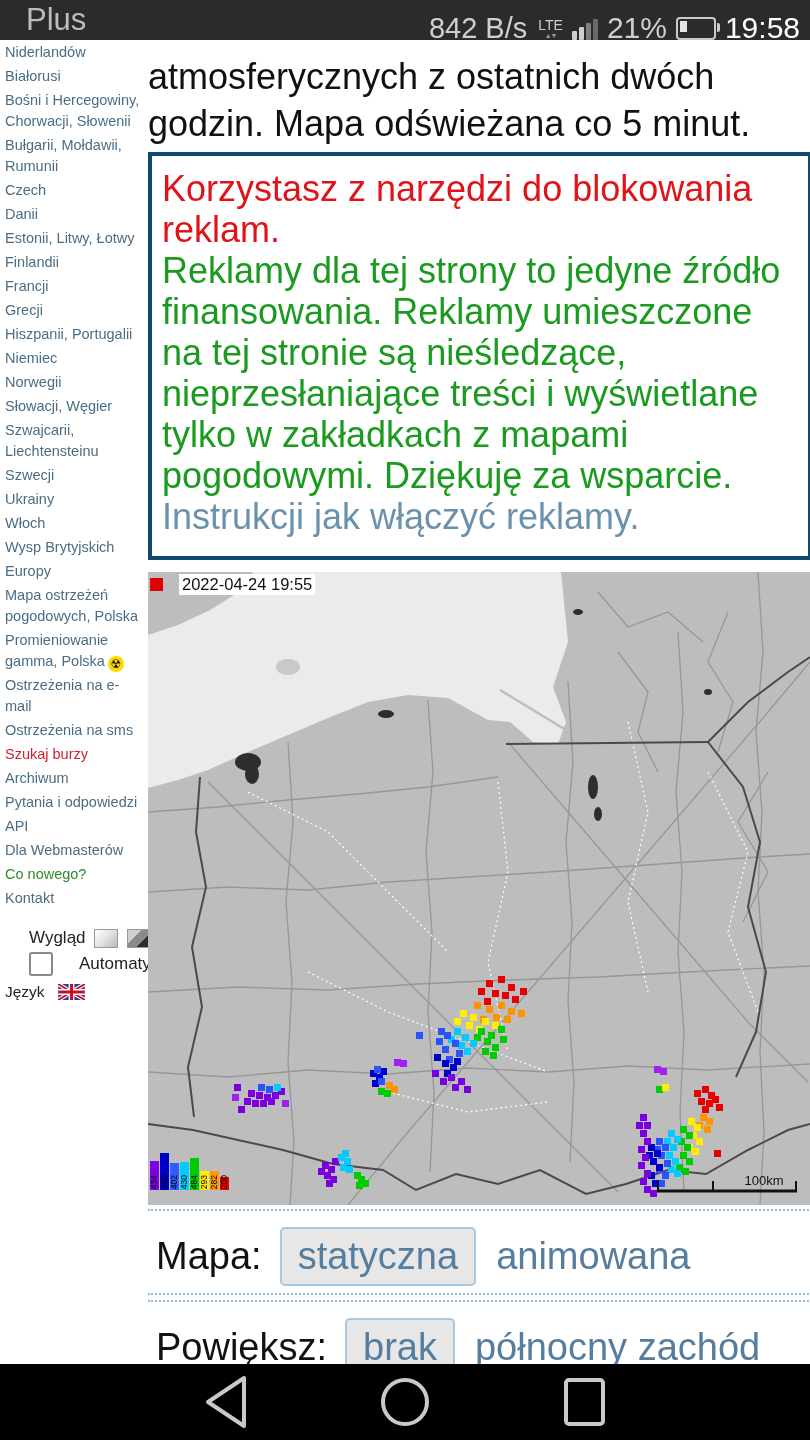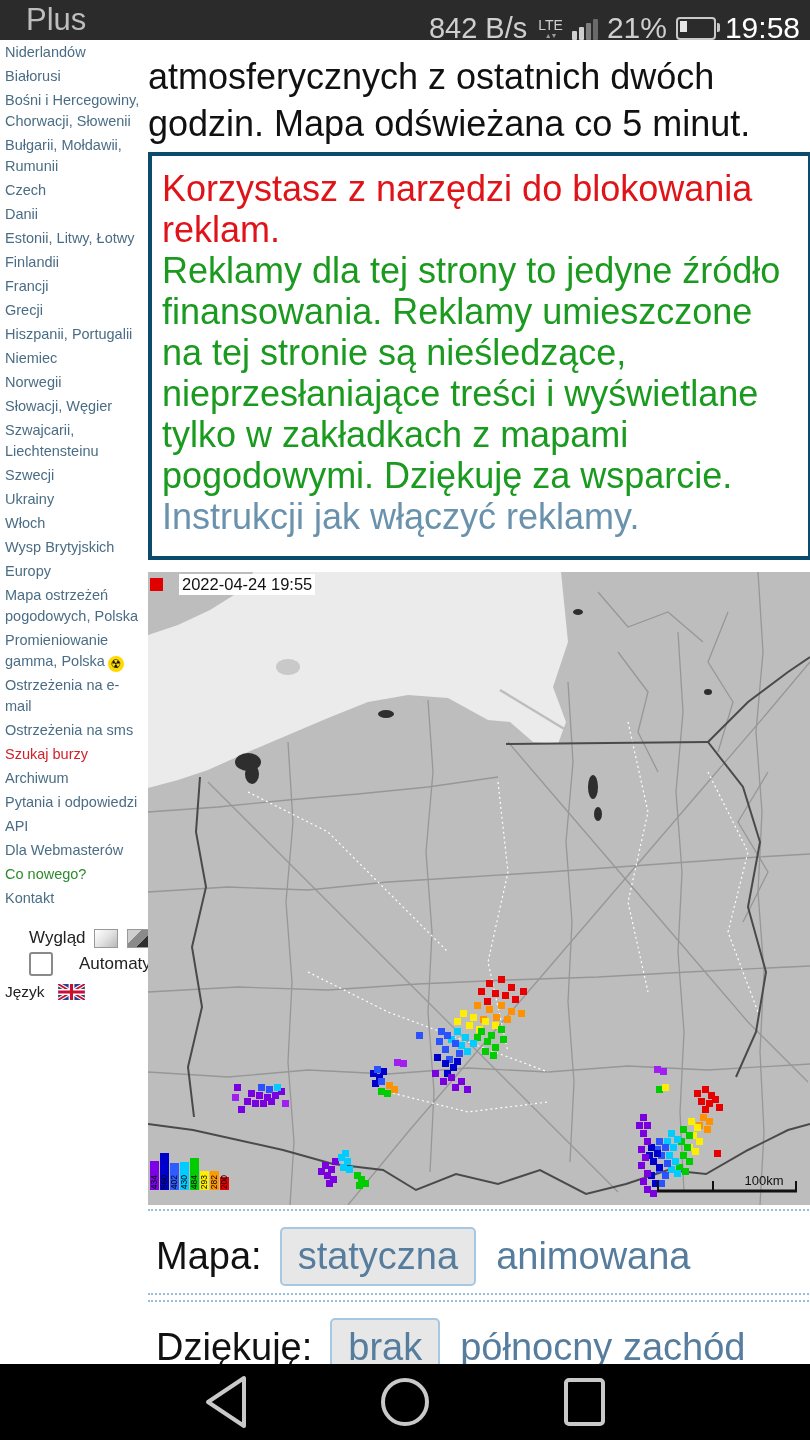--- a/index.html
+++ b/index.html
@@ -434,21 +434,21 @@
       <line x1="144" y1="14" x2="144" y2="24" stroke="#111" stroke-width="2"></line>
       <text x="112" y="18" font-size="13" fill="#111" text-anchor="middle" font-family="Liberation Sans, sans-serif">100km</text>
     </svg>
   </div>
 
   <div class="ctl-row ctl-mode">
     <span class="ctl-label">Mapa:</span><span id="map-mode-options"><span class="opt opt-selected">statyczna</span><span class="opt">animowana</span></span>
   </div>
 
   <div class="ctl-row ctl-zoom">
-    <span class="ctl-label">Dziękuję:</span><span id="zoom-options"><span class="opt opt-selected">brak</span><span class="opt">północny zachód</span></span>
+    <span class="ctl-label">Powiększ:</span><span id="zoom-options"><span class="opt opt-selected">brak</span><span class="opt">północny zachód</span></span>
   </div>
 
   <div class="nav-bar">
     <svg width="810" height="76" viewBox="0 0 810 76">
       <polygon points="244,14 244,62 208,38" fill="none" stroke="#c9c9c9" stroke-width="4" stroke-linejoin="round"></polygon>
       <circle cx="405" cy="38" r="22" fill="none" stroke="#c9c9c9" stroke-width="4"></circle>
       <rect x="566" y="16" width="37" height="44" rx="3" fill="none" stroke="#c9c9c9" stroke-width="4"></rect>
     </svg>
   </div>
 

